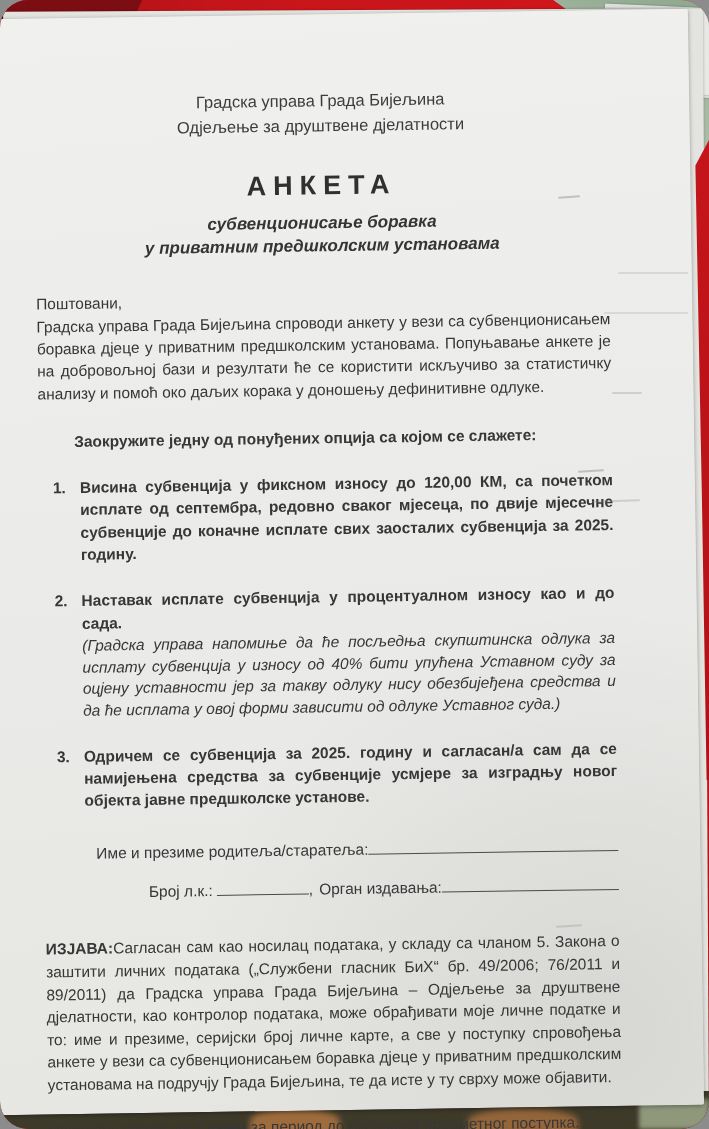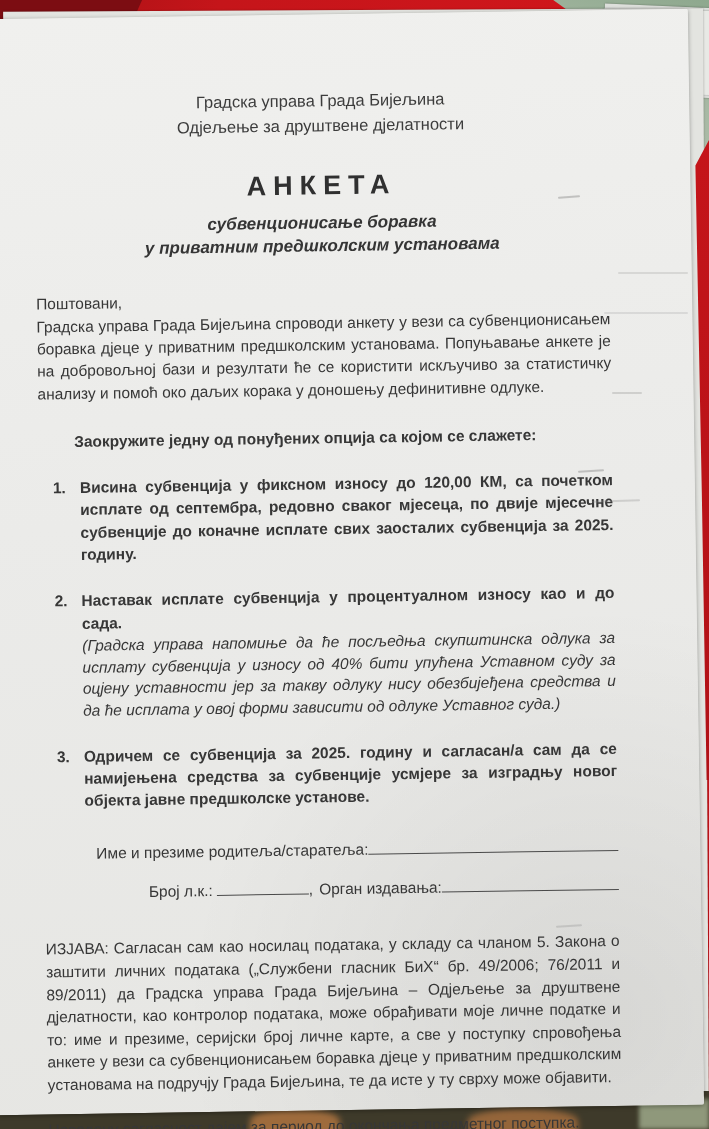--- a/index.html
+++ b/index.html
@@ -1,19 +1,20 @@
 <!DOCTYPE html>
 <html><head>
 <meta charset="utf-8">
 <style>
   html,body{margin:0;padding:0;background:#8c8c8c;}
   .scene{
     position:relative;width:709px;height:1129px;overflow:hidden;
     font-family:"Liberation Sans", sans-serif;
     background:linear-gradient(115deg,#a31014 0%,#c5151a 18%,#d2161c 55%,#c01318 100%);
+    border-radius:28px;
   }
   
   .fold{position:absolute;left:-40px;top:-46px;width:170px;height:110px;
     background:#7c0d12;transform:rotate(24deg);}
   
   .sage{position:absolute;right:0;top:0;width:190px;height:175px;
     background:linear-gradient(200deg,#8ea88e 0%,#a7b9a4 45%,#b3c0ab 100%);
     clip-path:polygon(18% 0,100% 0,100% 100%,72% 42%);}
   
   .bottom-strip{position:absolute;left:0;bottom:0;width:709px;height:38px;background:#3e3a2a;}
@@ -54,21 +55,21 @@
   .option .opt-note{font-style:italic;text-align:justify;line-height:1.4;}
   .option .opt-note:empty{display:none;}
   .fill-line{display:inline-block;border-bottom:1.4px solid #4a4a4a;height:14px;vertical-align:baseline;}
   .grow{flex:1;}
   .field-row{display:flex;align-items:baseline;margin-top:30px;margin-left:52px;white-space:nowrap;}
   .field-row.second{margin-left:104px;margin-top:17px;}
   .lbl{flex:none;}
   .w90{width:92px;flex:none;margin-left:4px;}
   .comma{flex:none;margin-right:6px;}
   .statement{margin-top:34px;text-align:justify;line-height:1.46;}
-  .statement .st-label{font-weight:normal;margin-right:5px;}
+  .statement .st-label{font-weight:bold;}
   .consent{margin-top:22px;}
   
   .mark{position:absolute;background:#8a8a8a;opacity:.45;border-radius:1px;z-index:6;}
   .m1{left:558px;top:196px;width:22px;height:2px;transform:rotate(-4deg);}
   .m2{left:578px;top:470px;width:26px;height:2px;transform:rotate(-3deg);}
   .m3{left:592px;top:500px;width:48px;height:2px;opacity:.3;transform:rotate(-2deg);}
   .m4{left:612px;top:392px;width:30px;height:2px;opacity:.3;}
   .m5{left:618px;top:272px;width:70px;height:2px;opacity:.22;}
   .m6{left:604px;top:312px;width:84px;height:2px;opacity:.2;}
   .m7{left:556px;top:925px;width:26px;height:2px;opacity:.3;transform:rotate(-3deg);}

